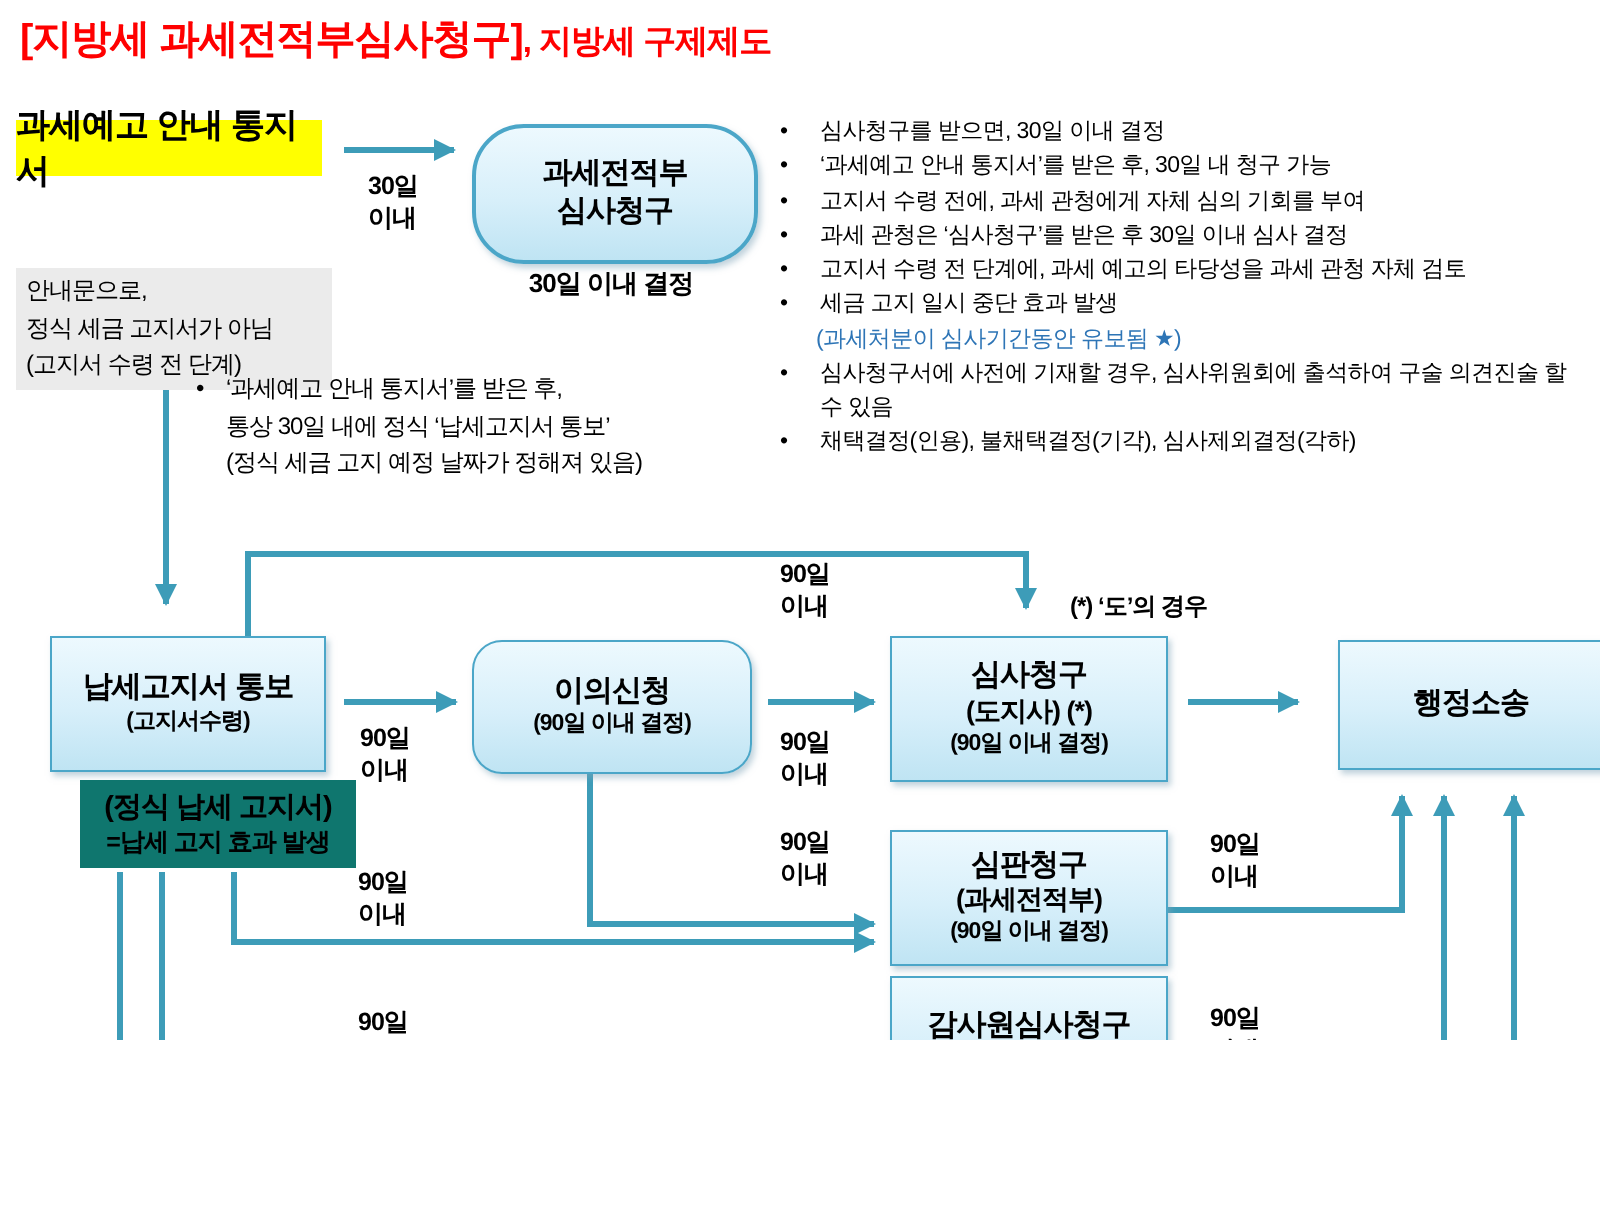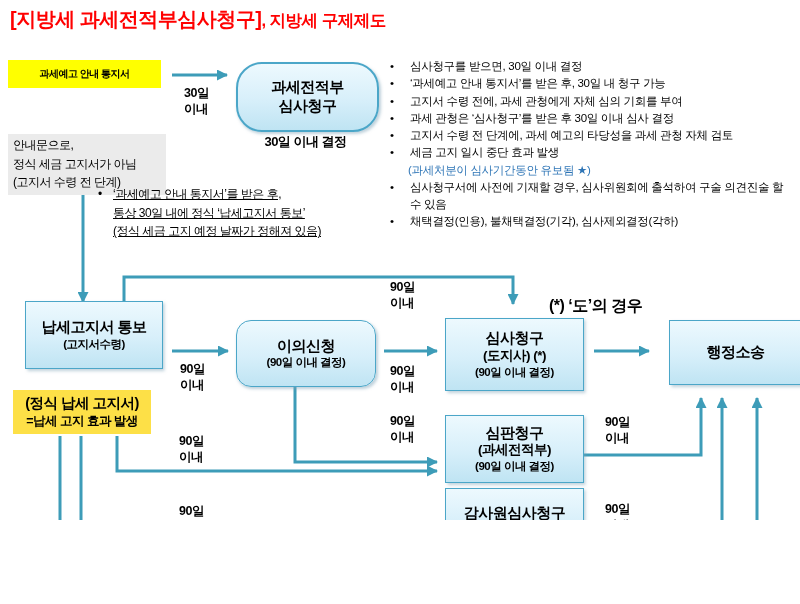--- a/index.html
+++ b/index.html
@@ -4,24 +4,24 @@
 <style>
   html,body{margin:0;padding:0;background:#fff;}
   .stage{position:relative;width:800px;height:520px;background:#fff;overflow:hidden;
          font-family:"Liberation Sans","DejaVu Sans",sans-serif;color:#000;}
   
   .title{position:absolute;left:10px;top:6px;white-space:nowrap;color:#FF0000;}
   .title .main{font-size:20px;font-weight:700;letter-spacing:-0.5px;}
   .title .tail{font-size:16.5px;font-weight:700;letter-spacing:-0.5px;}
   
   .ybox{position:absolute;left:8px;top:60px;width:153px;height:28px;background:#FFFF00;
-        display:flex;align-items:center;justify-content:center;font-weight:700;font-size:10px;letter-spacing:-0.5px;}
+        display:flex;align-items:center;justify-content:center;font-weight:700;font-size:17px;letter-spacing:-0.5px;}
   .gbox{position:absolute;left:8px;top:93px;width:153px;height:59px;background:#EBEBEB;
         font-size:12px;line-height:1.55;padding:2px 0 0 5px;white-space:pre-line;letter-spacing:-0.5px;margin-top:41px;}
-  .obox{position:absolute;left:13px;top:390px;width:138px;height:44px;background:#fde047;
+  .obox{position:absolute;left:40px;top:390px;width:138px;height:44px;background:#0f766e;
         display:flex;flex-direction:column;align-items:center;justify-content:center;font-weight:700;letter-spacing:-0.5px;}
   .obox .o1{font-size:14.5px;}
   .obox .o2{font-size:12.5px;}
   
   .bluebox{position:absolute;border:1.5px solid #4BA6C8;
         background:linear-gradient(180deg,#EDF9FE 0%,#D7EFFA 55%,#BFE4F3 100%);
         box-shadow:1.5px 2px 3px rgba(130,165,185,0.5);
         display:flex;flex-direction:column;align-items:center;justify-content:center;
         text-align:center;font-weight:700;letter-spacing:-0.5px;}
   .bluebox.bb2{border-width:2px;}
@@ -35,21 +35,21 @@
   
   .panel{position:absolute;left:388px;top:58px;width:408px;font-size:11.5px;line-height:1.5;letter-spacing:-0.3px;}
   .brow{display:flex;}
   .bdot{width:20px;flex:0 0 20px;text-align:left;padding-left:2px;}
   .btxt{flex:1;}
   .bluetext{color:#2E75B6;}
   .note-ind{padding-left:20px;}
   
   .midnote{position:absolute;left:96px;top:185px;display:flex;font-size:12px;line-height:1.55;letter-spacing:-0.5px;}
   .midnote .bdot{width:15px;flex:0 0 15px;}
-  .midnote .ntxt{white-space:pre-line;text-decoration:underline;}
+  .midnote .ntxt{white-space:pre-line;}
   svg.wires{position:absolute;left:0;top:0;}
 </style>
 </head>
 <body>
 
 <div class="stage">
 
   <svg class="wires" width="800" height="604" viewBox="0 0 800 604">
     <defs>
       <marker id="ah" markerUnits="userSpaceOnUse" markerWidth="12" markerHeight="11" refX="10" refY="5.5" orient="auto">
@@ -124,36 +124,36 @@
       </div>
   </div>
 
   <div class="midnote">
     <span class="bdot">•</span>
     <span class="ntxt">‘과세예고 안내 통지서’를 받은 후,
 통상 30일 내에 정식 ‘납세고지서 통보’
 (정식 세금 고지 예정 날짜가 정해져 있음)</span>
   </div>
 
-  <div class="bluebox" style="left:25px;top:301px;width:136px;height:66px;">
+  <div class="bluebox" style="left:25px;top:318px;width:136px;height:66px;">
     <div class="bt">납세고지서 통보</div>
     <div class="bs">(고지서수령)</div>
   </div>
 
   <div class="obox">
     <div class="o1">(정식 납세 고지서)</div>
     <div class="o2">=납세 고지 효과 발생</div>
   </div>
 
   <div class="bluebox" style="left:236px;top:320px;width:138px;height:65px;border-radius:15px;">
     <div class="bt">이의신청</div>
     <div class="bs">(90일 이내 결정)</div>
   </div>
 
-  <div class="flabel" style="left:549px;top:296px;font-size:16px;">(*) ‘도’의 경우</div>
+  <div class="flabel" style="left:535px;top:296px;font-size:12px;">(*) ‘도’의 경우</div>
 
   <div class="bluebox" style="left:445px;top:318px;width:137px;height:71px;">
     <div class="bt">심사청구</div>
     <div class="bm">(도지사) (*)</div>
     <div class="bs">(90일 이내 결정)</div>
   </div>
 
   <div class="bluebox" style="left:656px;top:320px;width:131px;height:63px;margin-left:13px;">
     <div class="bt">행정소송</div>
   </div>

